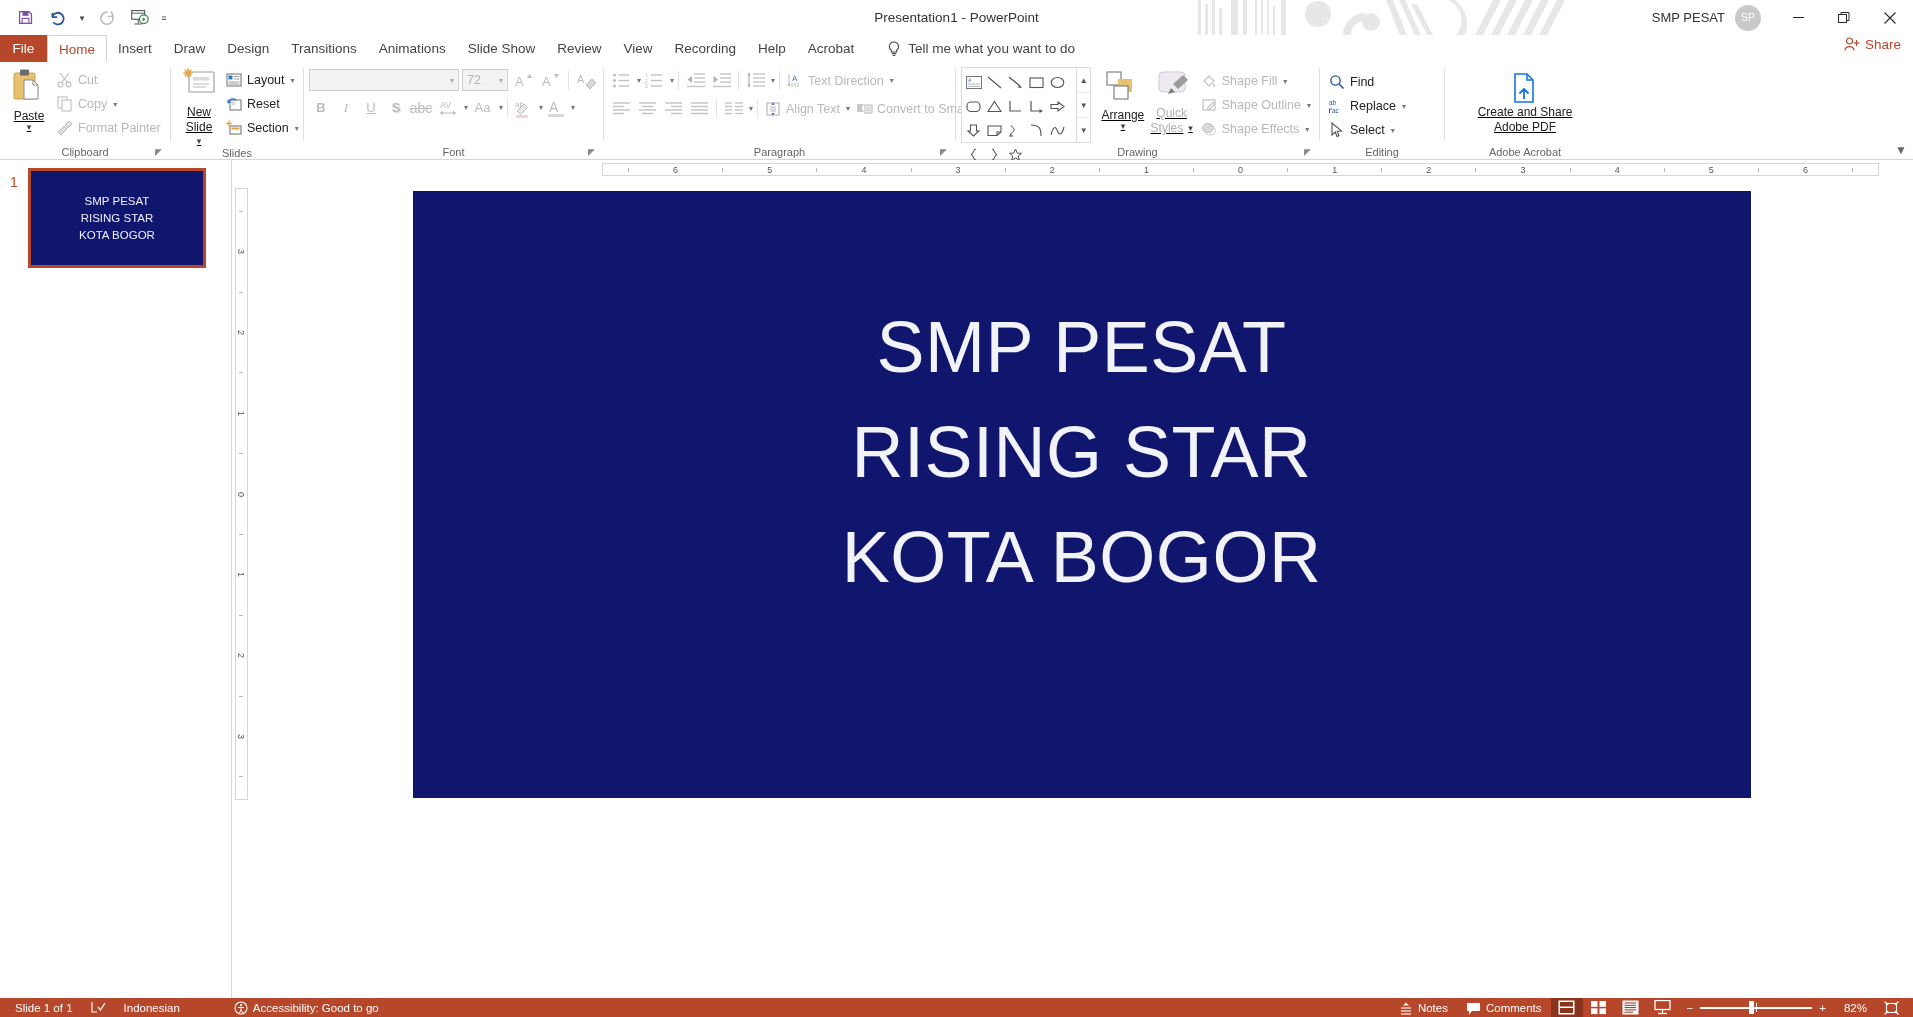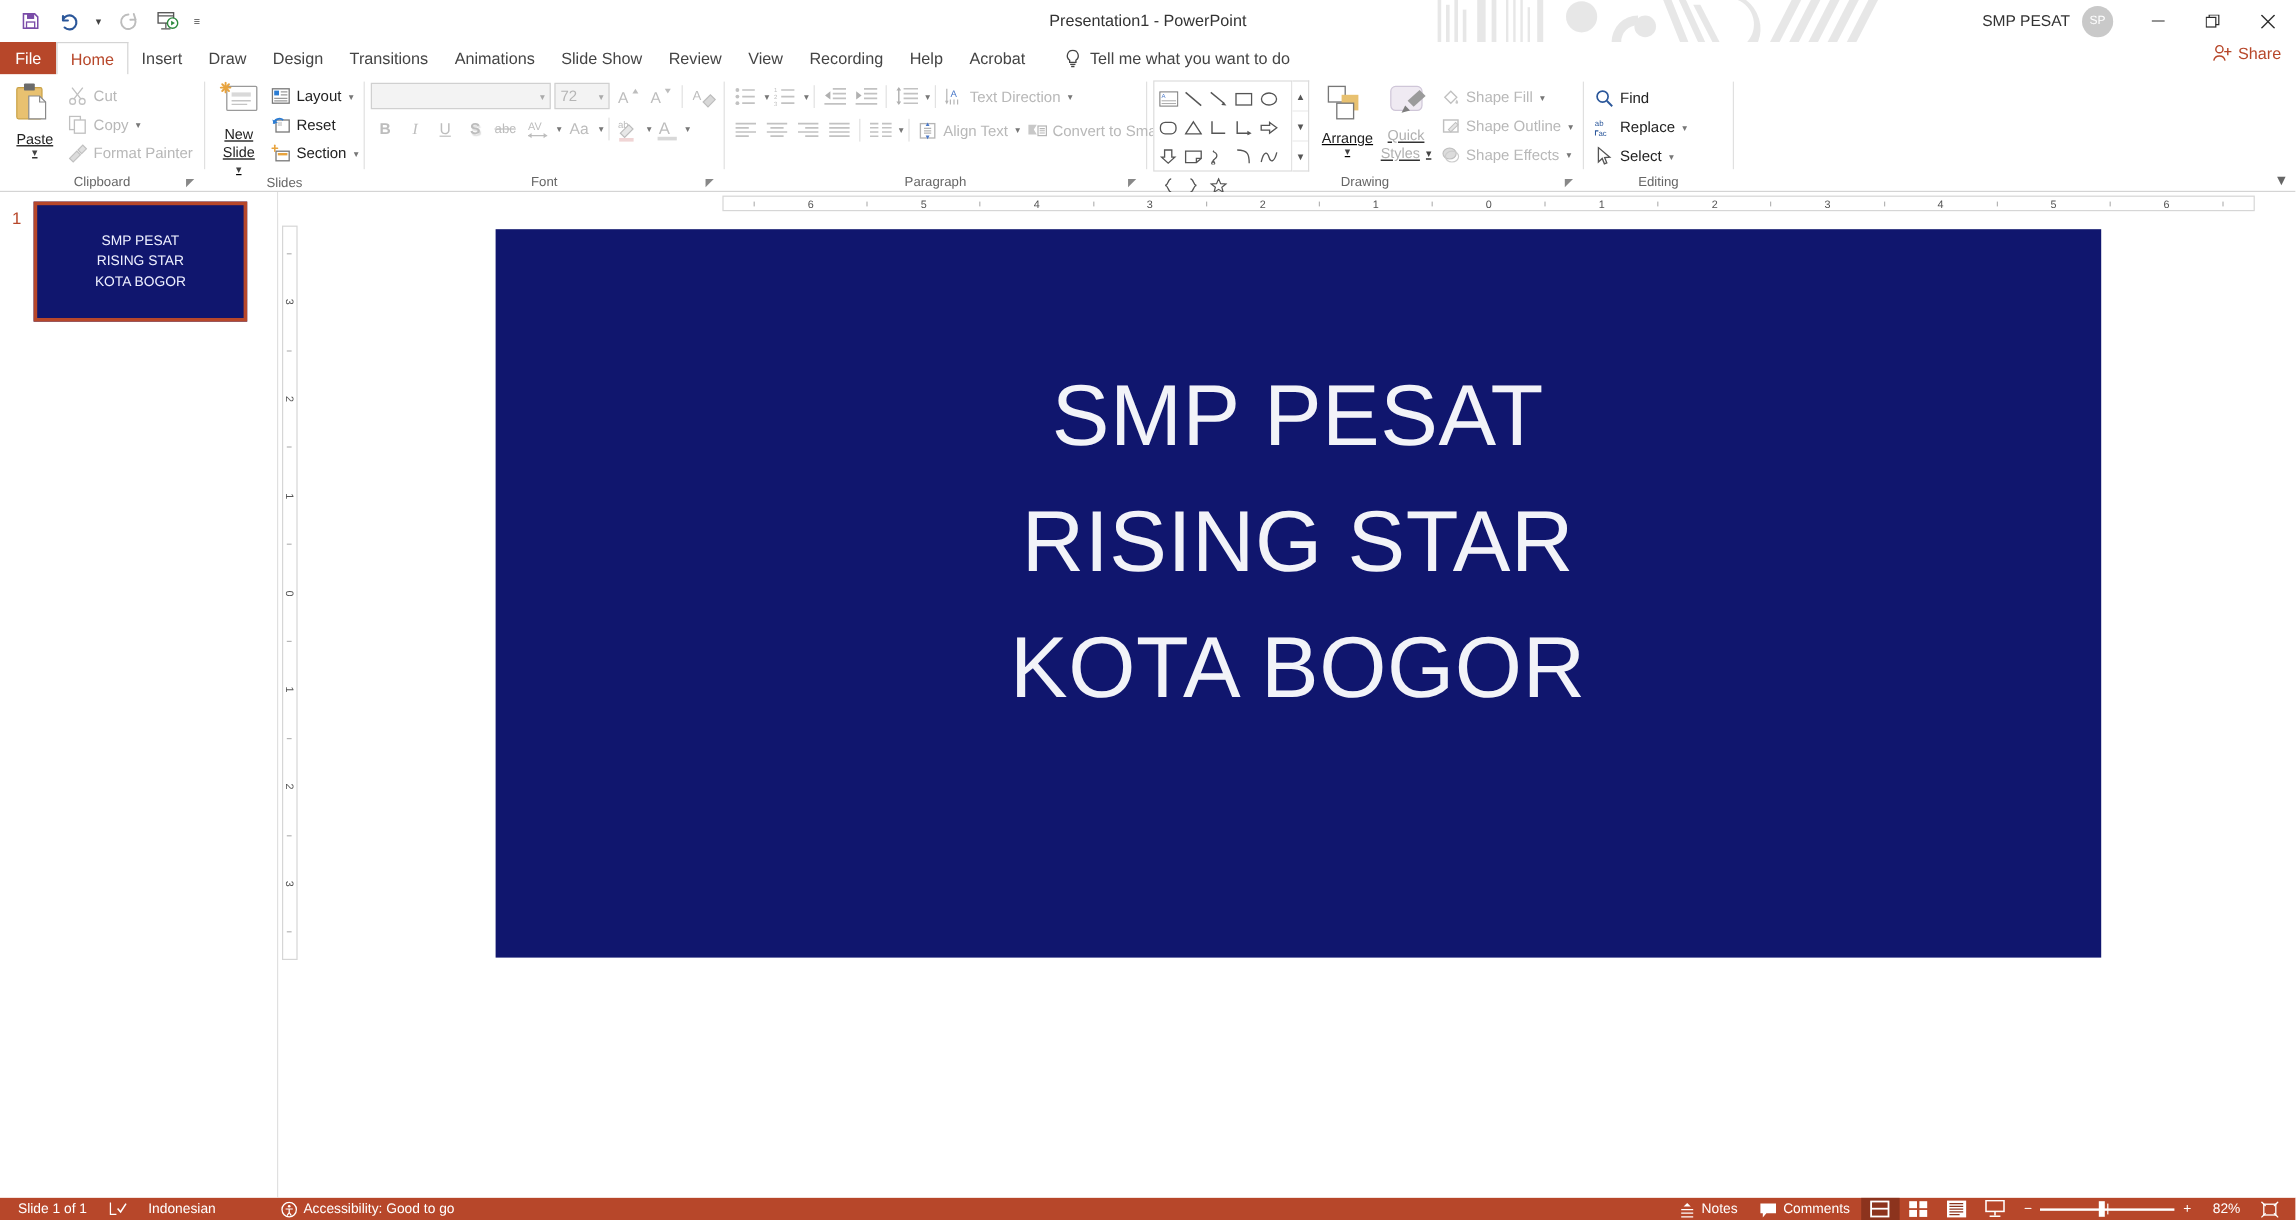--- a/index.html
+++ b/index.html
@@ -499,21 +499,21 @@
                 <text x="0" y="12" font-family="Liberation Sans" font-size="11" fill="#bdbdbd">A</text>
                 <path d="M9 14 l6-6 l4 4 l-6 6z" fill="#d8d8d8" stroke="#bdbdbd" stroke-width="1"></path>
               </svg>
           </div>
         </div>
         <div class="fontrow2">
           <div class="fbtn" style="font-weight:bold">B</div>
           <div class="fbtn" style="font-style:italic; font-family:'Liberation Serif',serif">I</div>
           <div class="fbtn" style="text-decoration:underline">U</div>
           <div class="fbtn" style="font-weight:bold;text-shadow:1px 1px 1px #ddd">S</div>
-          <div class="fbtn" style="text-decoration:line-through;font-size:11px">abc</div>
+          <div class="fbtn" style="text-decoration:line-through;font-size:14px">abc</div>
           <div class="fbtn" style="flex-direction:column;width:27px">
             <svg width="22" height="20" viewBox="0 0 22 20">
                 <text x="3" y="10" font-family="Liberation Sans" font-size="9" fill="#bdbdbd">AV</text>
                 <line x1="3" y1="15" x2="19" y2="15" stroke="#bdbdbd" stroke-width="1"></line>
                 <path d="M3 15 l3-2.2 v4.4z M19 15 l-3-2.2 v4.4z" fill="#bdbdbd"></path>
               </svg>
           </div>
           <div class="chevmini">▾</div>
           <div class="fbtn" style="width:27px">Aa</div>
           <div class="chevmini">▾</div>
@@ -929,20 +929,35 @@
             </span>
             <span>Select</span>
             <span class="chevmini">▾</span>
           </div>
         </div>
       </div>
       <div class="rgroup-label">Editing</div>
     </div>
     <div class="rgroup-sep"></div>
 
+    <div class="rgroup" style="width:160px">
+      <div class="rgroup-body" style="justify-content:center;padding-top:8px;">
+        <div class="bigbtn" style="width:150px">
+          <svg width="30" height="32" viewBox="0 0 30 32">
+            <path d="M5 2 h12 l6 6 v22 H5z" fill="#fff" stroke="#1473e6" stroke-width="1.6"></path>
+            <path d="M17 2 v6 h6" fill="none" stroke="#1473e6" stroke-width="1.6"></path>
+            <path d="M14 27 v-9" stroke="#1473e6" stroke-width="1.8"></path>
+            <path d="M10 21 l4-4 l4 4" fill="none" stroke="#1473e6" stroke-width="1.8" stroke-linecap="round" stroke-linejoin="round"></path>
+          </svg>
+          <span class="lbl">Create and Share</span>
+          <span class="lbl">Adobe PDF</span>
+        </div>
+      </div>
+      <div class="rgroup-label">Adobe Acrobat</div>
+    </div>
 
     <div class="ribbon-collapse">▼</div>
   </div>
 
   <div class="main">
 
     <div class="thumbpane">
       <div class="thumb-wrap">
         <div class="thumb-num">1</div>
         <div class="thumb">

